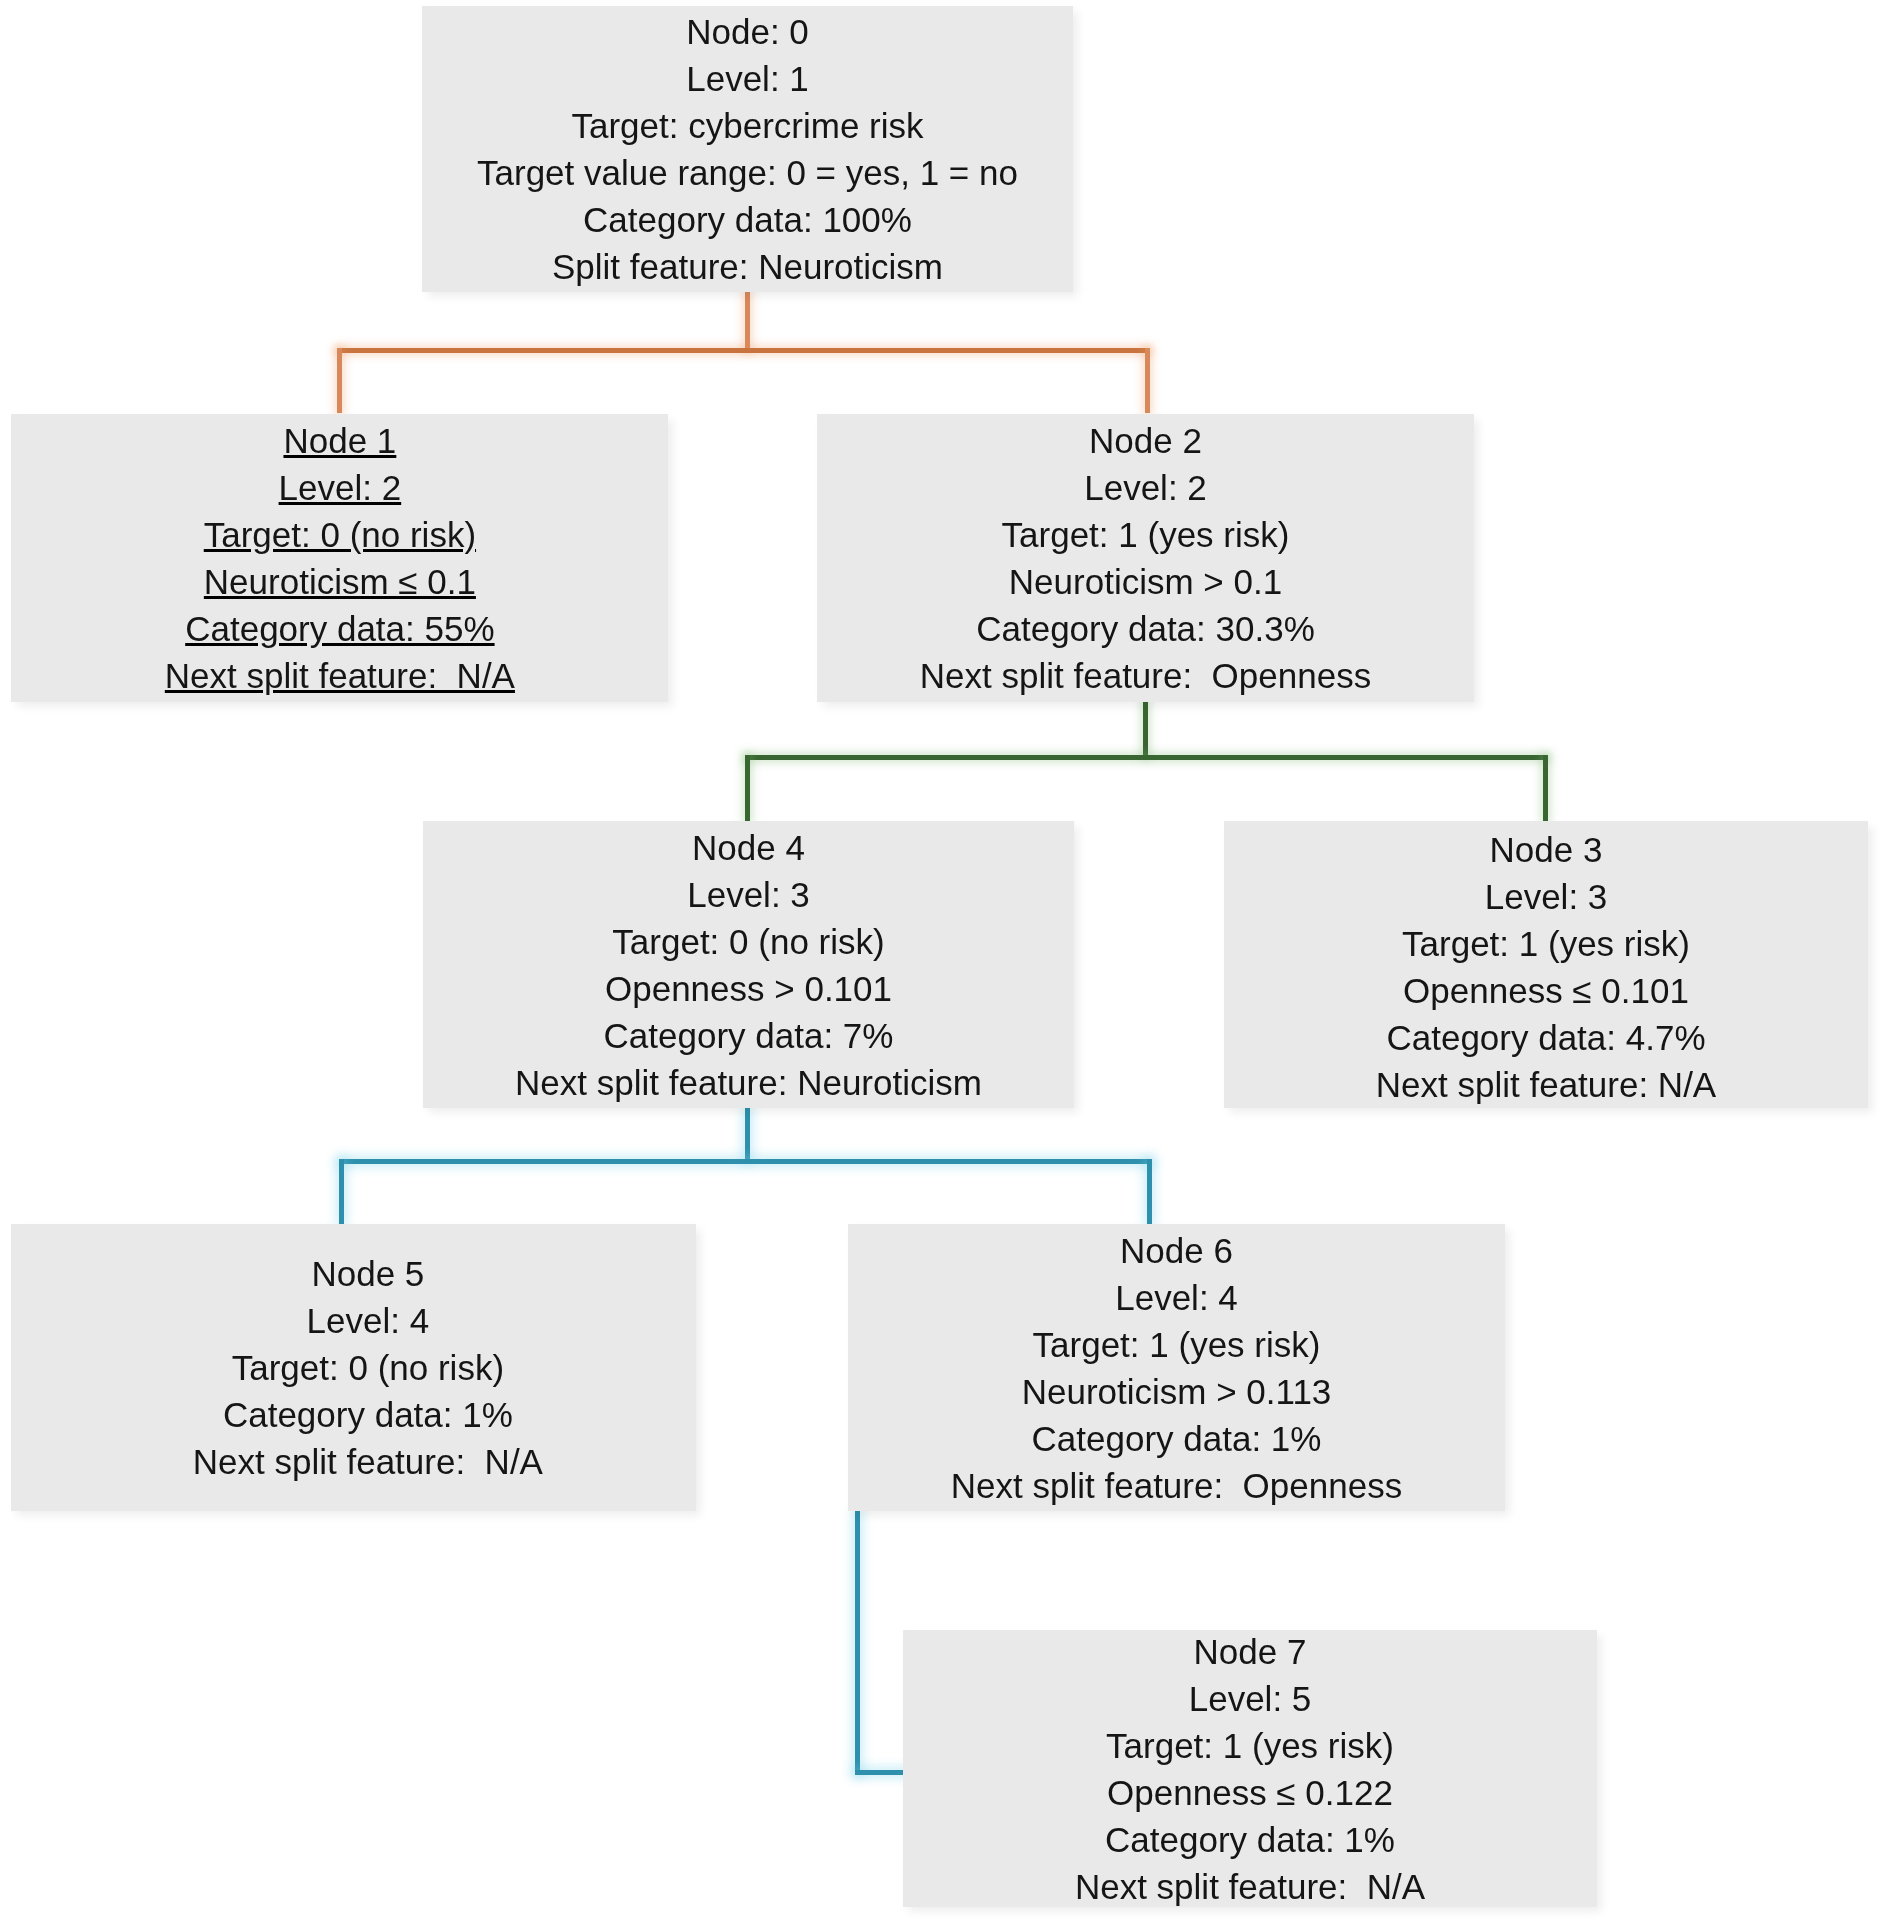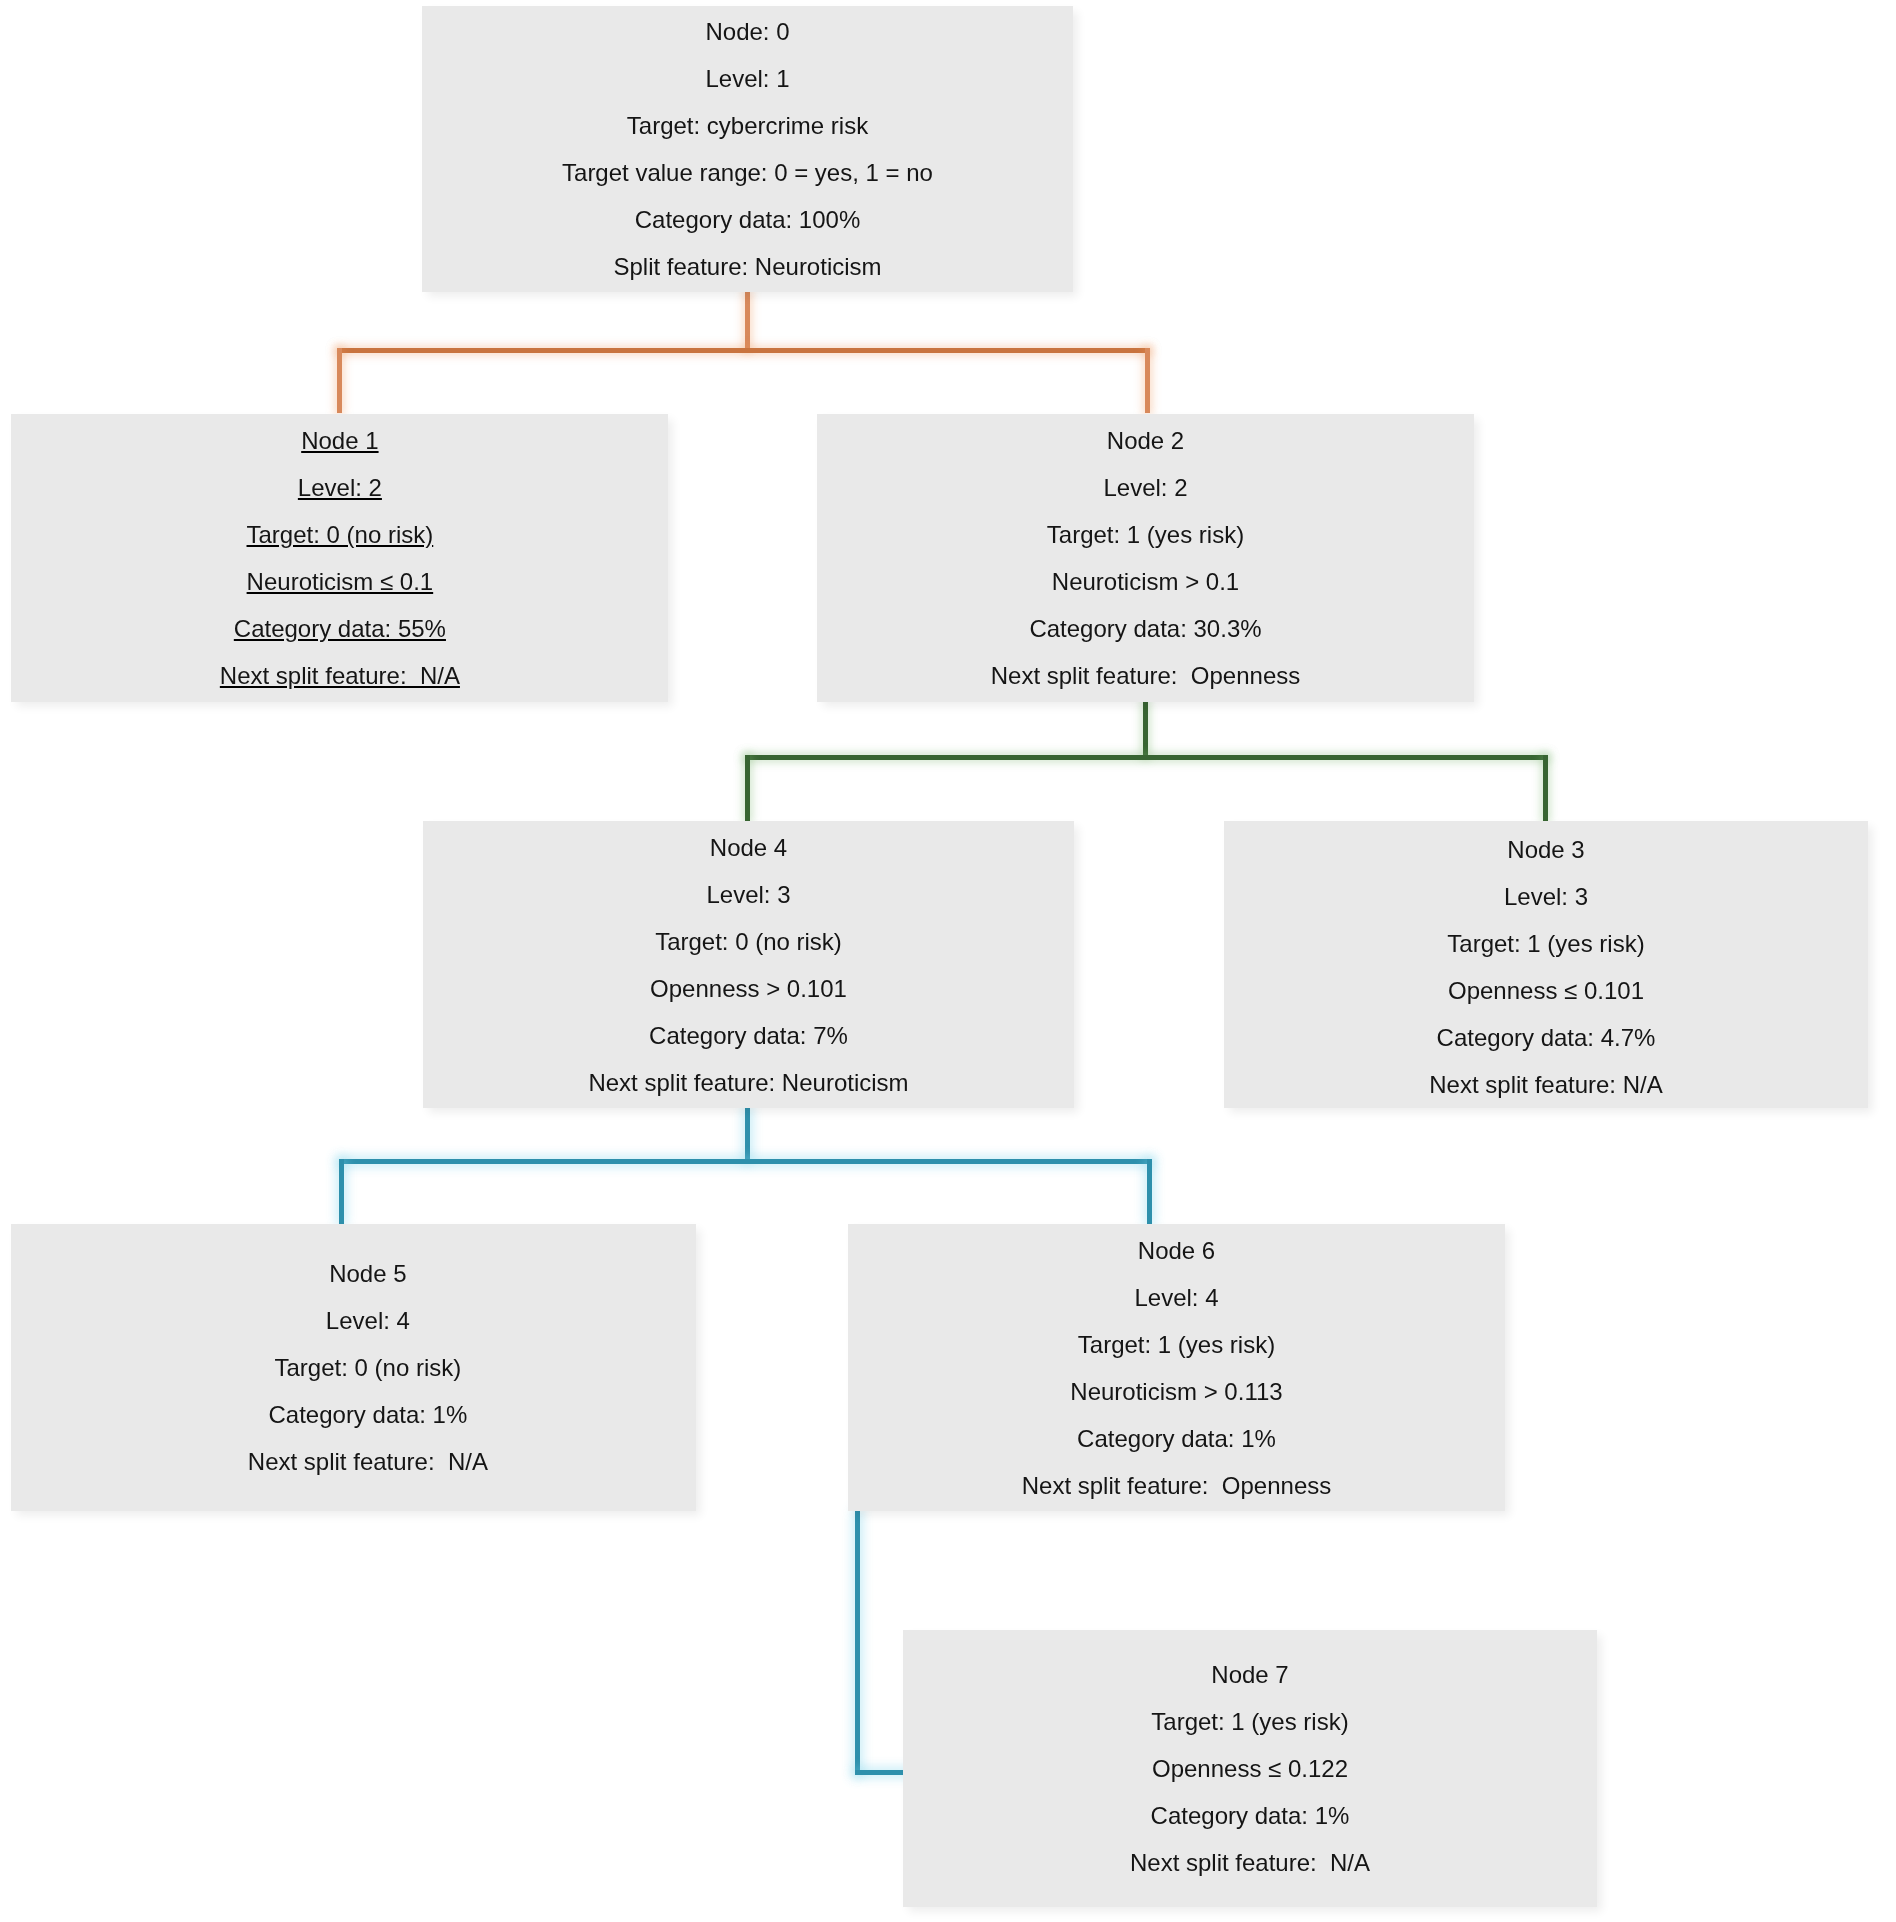--- a/index.html
+++ b/index.html
@@ -11,21 +11,21 @@
     overflow:hidden;
   }
   .node{
     position:absolute;
     background:#e9e9e9;
     display:flex;flex-direction:column;justify-content:center;
     text-align:center;
     box-shadow:5.3px 5.3px 9px rgba(0,0,0,0.07);
   }
   .ln{
-    font-size:24px;
+    font-size:35px;
     line-height:47px;
     color:#151515;
     white-space:pre-wrap;
     letter-spacing:0px;
   }
   .seg{position:absolute;}
   .c-orange{background:#c9743f;box-shadow:0 0 9px 2.3px rgba(237,150,90,0.35);}
   .c-orange-v{background:#d8895b;box-shadow:0 0 9px 2.3px rgba(237,150,90,0.35);}
   .c-green{background:#386532;box-shadow:0 0 9px 2.3px rgba(120,180,110,0.35);}
   .c-teal{background:#2e90ac;box-shadow:0 0 10.6px 2.3px rgba(120,210,235,0.45);}
@@ -110,20 +110,21 @@
     <div class="ln">Node 6</div>
     <div class="ln">Level: 4</div>
     <div class="ln">Target: 1 (yes risk)</div>
     <div class="ln">Neuroticism &gt; 0.113</div>
     <div class="ln">Category data: 1%</div>
     <div class="ln">Next split feature:  Openness</div>
   </div>
 
   <div class="node" style="left:903px;top:1630px;width:694px;height:277px;">
     <div class="ln">Node 7</div>
+    <div class="ln">Level: 5</div>
     <div class="ln">Target: 1 (yes risk)</div>
     <div class="ln">Openness ≤ 0.122</div>
     <div class="ln">Category data: 1%</div>
     <div class="ln">Next split feature:  N/A</div>
   </div>
 
 </div>
 
 
 </body></html>

